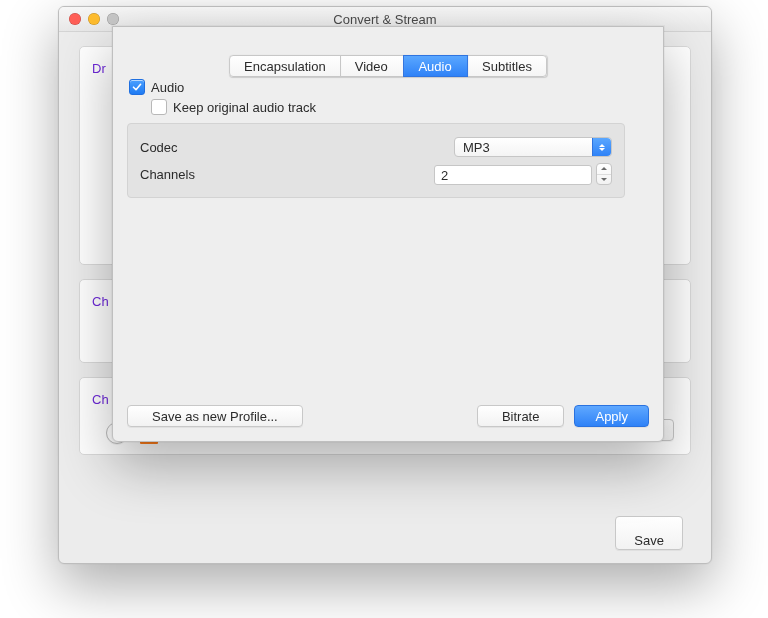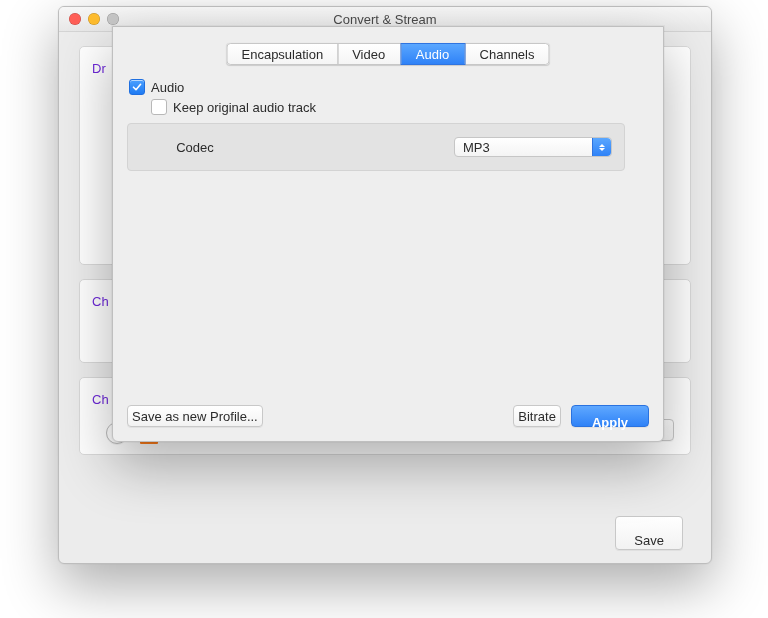--- a/index.html
+++ b/index.html
@@ -112,21 +112,21 @@
     position:absolute;
     left:112px; top:26px;
     width:550px; height:414px;
     background:#eeeeee;
     border:1px solid #bfbfbf;
     border-radius:0 0 6px 6px;
     box-shadow:0 24px 55px rgba(0,0,0,.30), 0 0 0 1px rgba(0,0,0,.03);
   }
 
   .segmented {
-    position:absolute; left:50%; top:16px; transform:translateX(-50%);
+    position:absolute; left:50%; top:28px; transform:translateX(-50%);
     display:flex; height:22px;
     border-radius:4px; overflow:hidden;
     box-shadow:0 .5px 1px rgba(0,0,0,.15);
     justify-content:center;
   }
   .seg {
     padding:0 14px;
     font-size:13px; line-height:22px;
     background:linear-gradient(#ffffff,#f5f5f5);
     border:1px solid #c7c7c7;
@@ -166,21 +166,21 @@
     border:1px solid #d3d3d3;
     border-radius:4px;
     padding:8px 12px 8px 12px;
     width:498px;
     box-sizing:border-box;
   }
   .form-row {
     display:flex; align-items:center;
     height:24px; margin:3px 0;
   }
-  .form-row .lbl { flex:0 0 110px; font-size:13px; color:#2b2b2b;text-align:center; }
+  .form-row .lbl { flex:0 0 110px; font-size:13px; color:#2b2b2b; }
   .ctrl { margin-left:auto; display:flex; align-items:flex-end; gap:4px; }
 
   .popup {
     width:158px; height:20px;
     background:linear-gradient(#ffffff,#f4f4f4);
     border:1px solid #c6c6c6; border-radius:4px;
     display:flex; align-items:center;
     font-size:13px; color:#2b2b2b;
     padding:0 0 0 8px;
     box-sizing:border-box;
@@ -225,31 +225,30 @@
   }
   .stepper .tri-up  { border-bottom:3.5px solid #6a6a6a; }
   .stepper .tri-down{ border-top:3.5px solid #6a6a6a; }
   .stepper .mid { border-top:1px solid #dcdcdc; }
 
   .sheet-buttons {
     position:absolute; left:14px; right:14px; bottom:14px;
     display:flex; align-items:center;
   }
   .btn {
-    height:22px; padding:0 4px;
+    height:22px; padding:0 24px;
     background:linear-gradient(#ffffff,#f2f2f2);
     border:1px solid #c8c8c8; border-radius:4px;
     font-size:13px; color:#2b2b2b;
     box-shadow:0 1px 0 rgba(0,0,0,.05);
   }
   .btn.primary {
     background:linear-gradient(#5fa8ff,#2f82f7);
     border-color:#2a72df; color:#fff;
-    padding:9px 20px;
-    font-weight:bold;
+    padding:3px 20px;
   }
   .sheet-buttons .spacer { flex:1; }
 </style>
 </head>
 <body>
 
 <div class="stage">
 
   <div class="window">
     <div class="titlebar">
@@ -292,21 +291,21 @@
 
     <button class="save-btn">Save</button>
   </div>
 
   <div class="sheet">
 
     <div class="segmented">
       <div class="seg">Encapsulation</div>
       <div class="seg">Video codec</div>
       <div class="seg active">Audio codec</div>
-      <div class="seg">Channels</div>
+      <div class="seg">Subtitles</div>
     </div>
 
     <div class="sheet-inner">
 
       <div class="check-row">
         <span class="mac-check checked">
           <svg viewBox="0 0 10 10">
               <path d="M1.5 5.2 4 7.7 8.6 2.3" stroke="#fff" stroke-width="1.6" fill="none" stroke-linecap="round" stroke-linejoin="round"></path>
             </svg>
         </span>
@@ -327,20 +326,34 @@
               <span>MP3</span>
               <span class="cap">
                 <span class="tri-up"></span>
                   <span class="tri-down"></span>
               </span>
             </div>
           </div>
         </div>
 
 
+        <div class="form-row">
+          <span class="lbl">Channels</span>
+          <div class="ctrl">
+            <input class="num-input" value="2" style="">
+            <div class="stepper">
+              <div>
+                  <span class="tri-up"></span>
+                </div>
+              <div class="mid">
+                  <span class="tri-down"></span>
+                </div>
+            </div>
+          </div>
+        </div>
 
 
       </div>
     </div>
 
     <div class="sheet-buttons">
       <button class="btn">Save as new Profile...</button>
       <span class="spacer"></span>
       <button class="btn" style="margin-right:10px;">Bitrate</button>
       <button class="btn primary">Apply</button>

